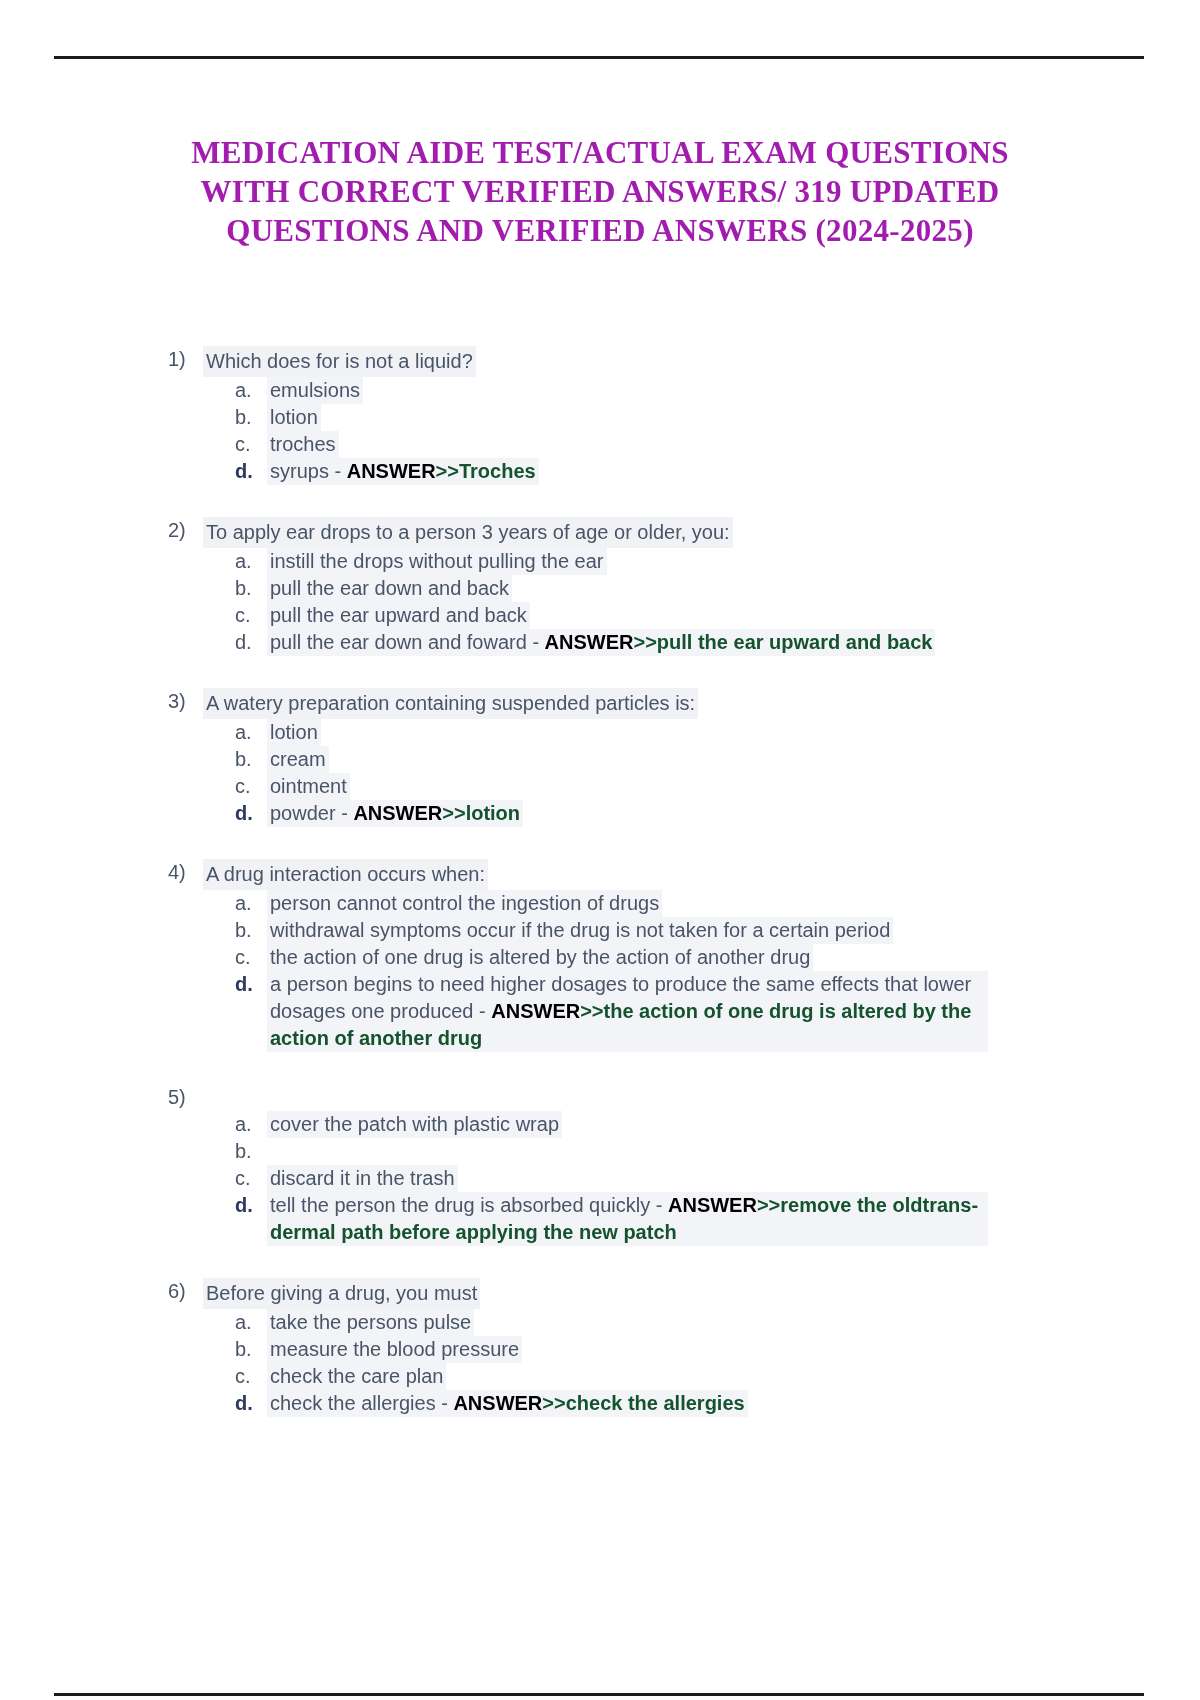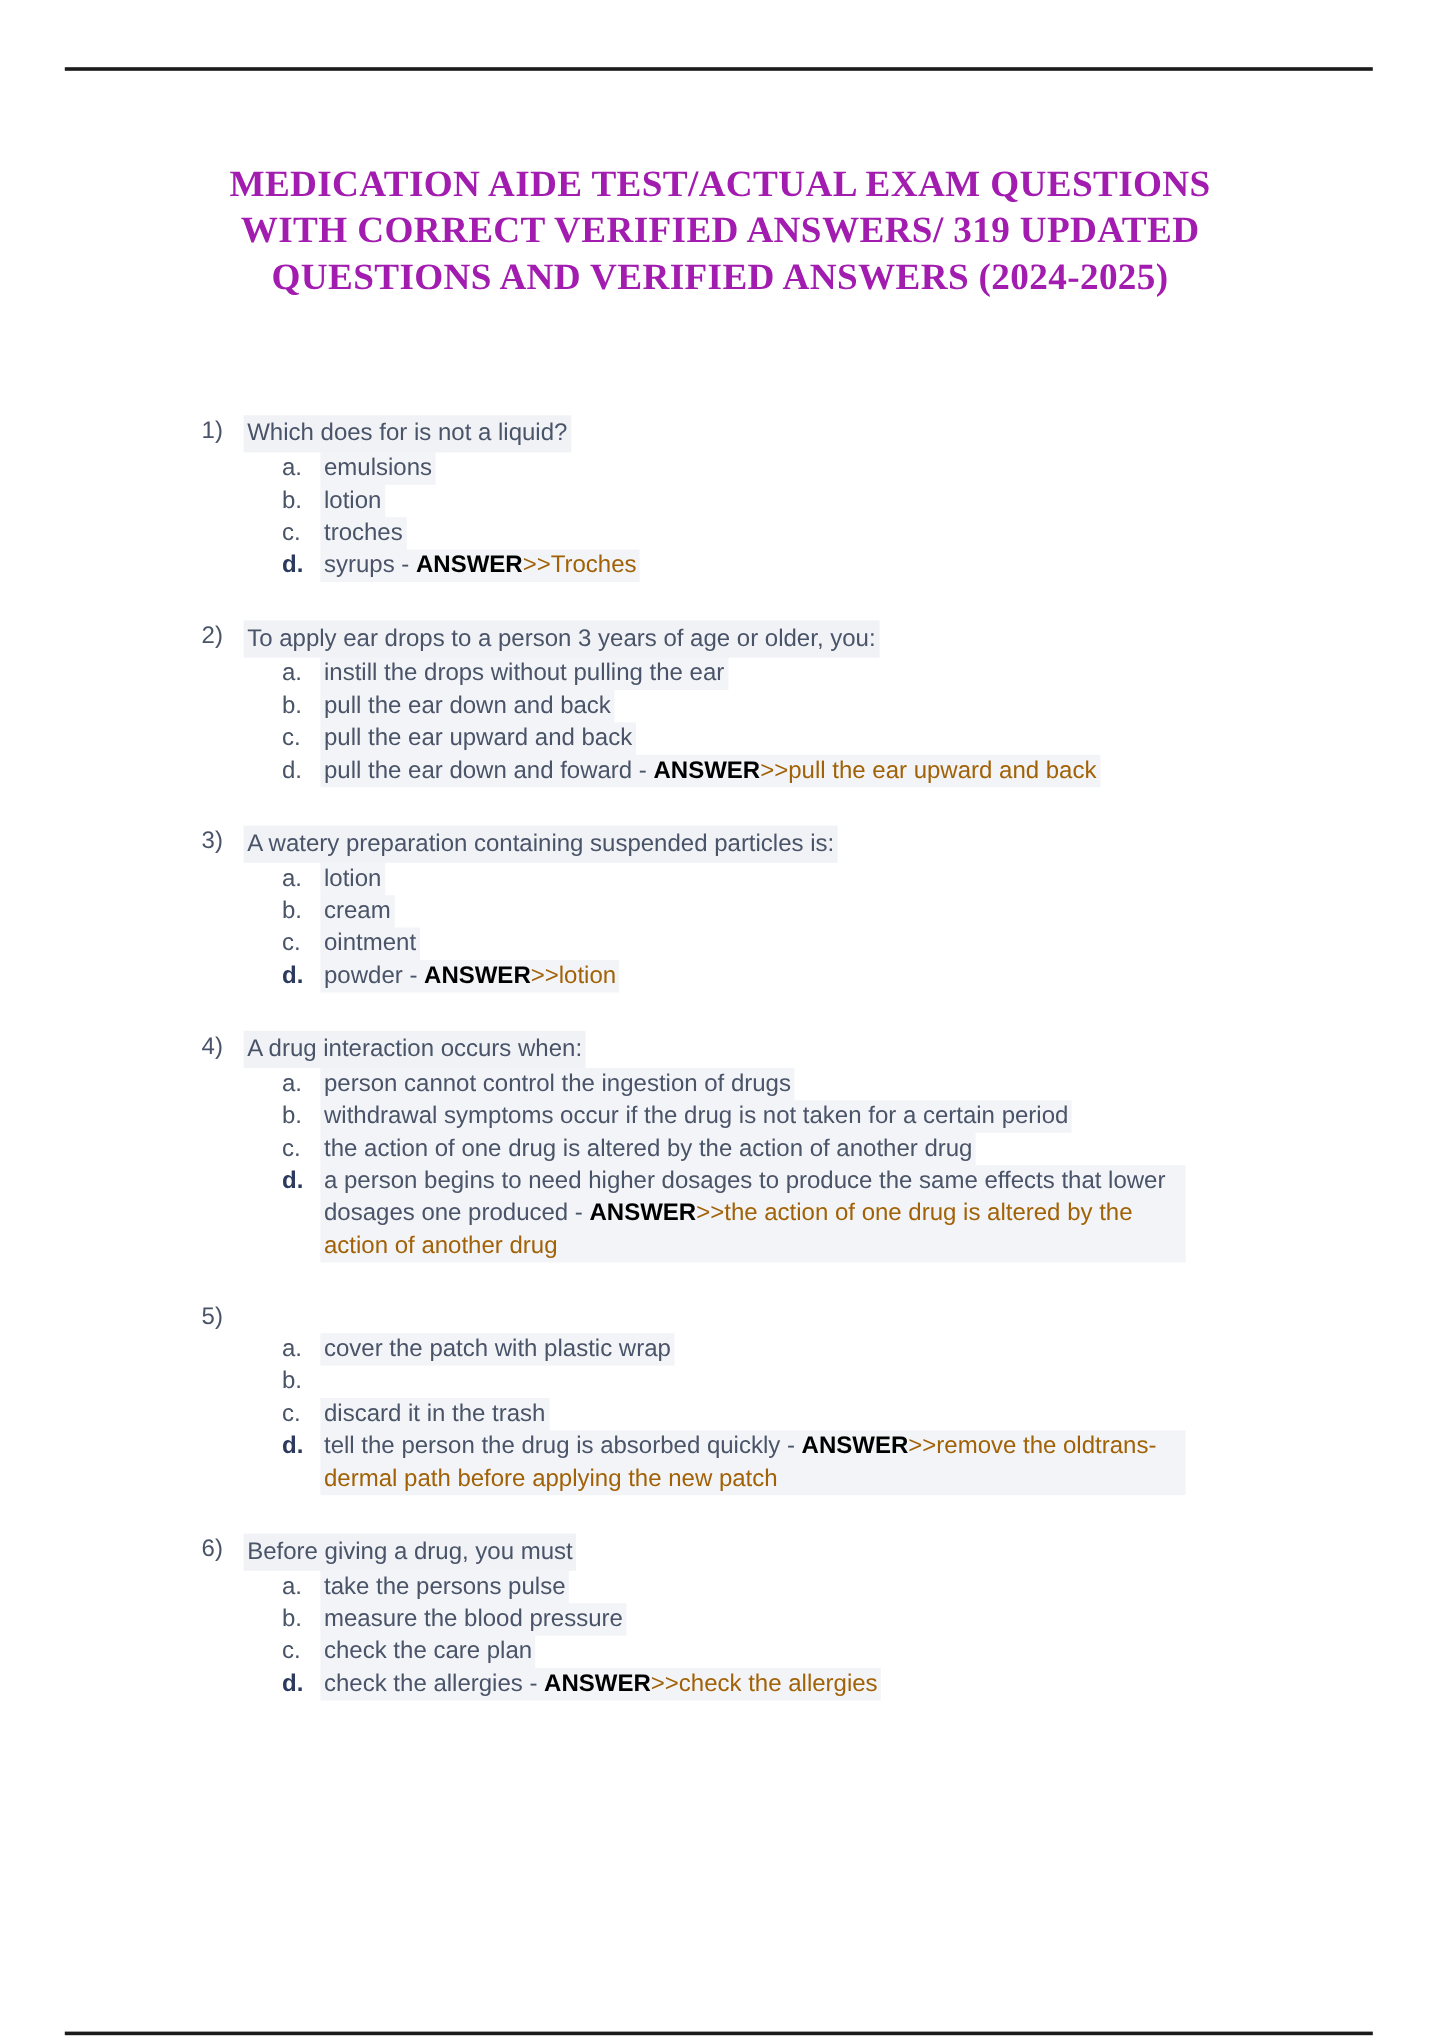--- a/index.html
+++ b/index.html
@@ -37,21 +37,21 @@
   .question { margin-bottom:32px; }
   .q-line { display:flex; }
   .q-num { flex:none; width:35px; }
   .q-text { background:rgba(228,231,238,0.55); padding:2px 3px; }
   .options { margin-left:67px; }
   .opt { display:flex; }
   .opt-letter { flex:none; width:32px; }
   .opt-letter.bold { font-weight:bold; color:#2c3a5e; }
   .opt-text { max-width:715px; background:rgba(228,231,238,0.45); padding:0 3px; }
   .answer-label { font-weight:bold; color:#000000; }
-  .answer-text { font-weight:normal; color:#a16207;text-align:center; }
+  .answer-text { font-weight:bold; color:#14532d;text-align:center; }
 </style>
 </head>
 <body>
 
 <div class="page-rule top-rule"></div>
 
 <div class="doc-title">
   <div>MEDICATION AIDE TEST/ACTUAL EXAM QUESTIONS</div>
   <div>WITH CORRECT VERIFIED ANSWERS/ 319 UPDATED</div>
   <div>QUESTIONS AND VERIFIED ANSWERS (2024-2025)</div>

